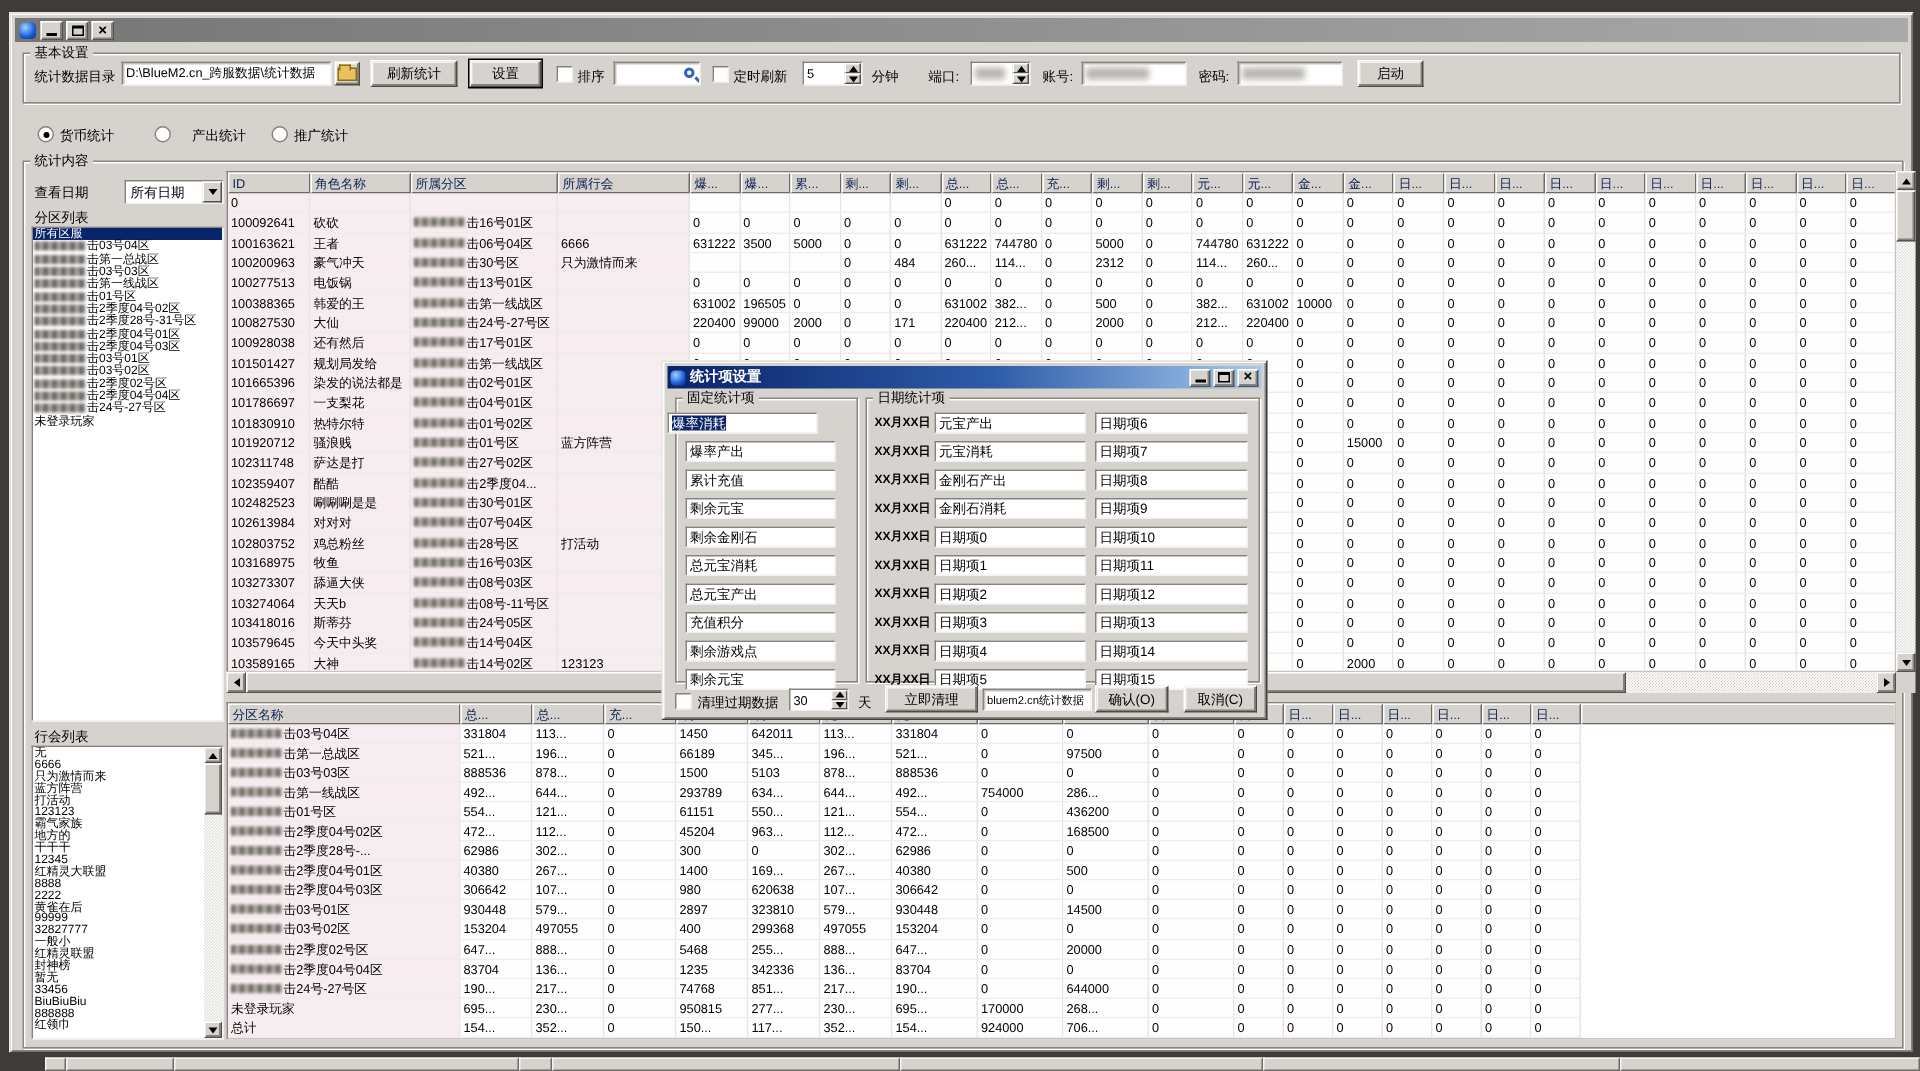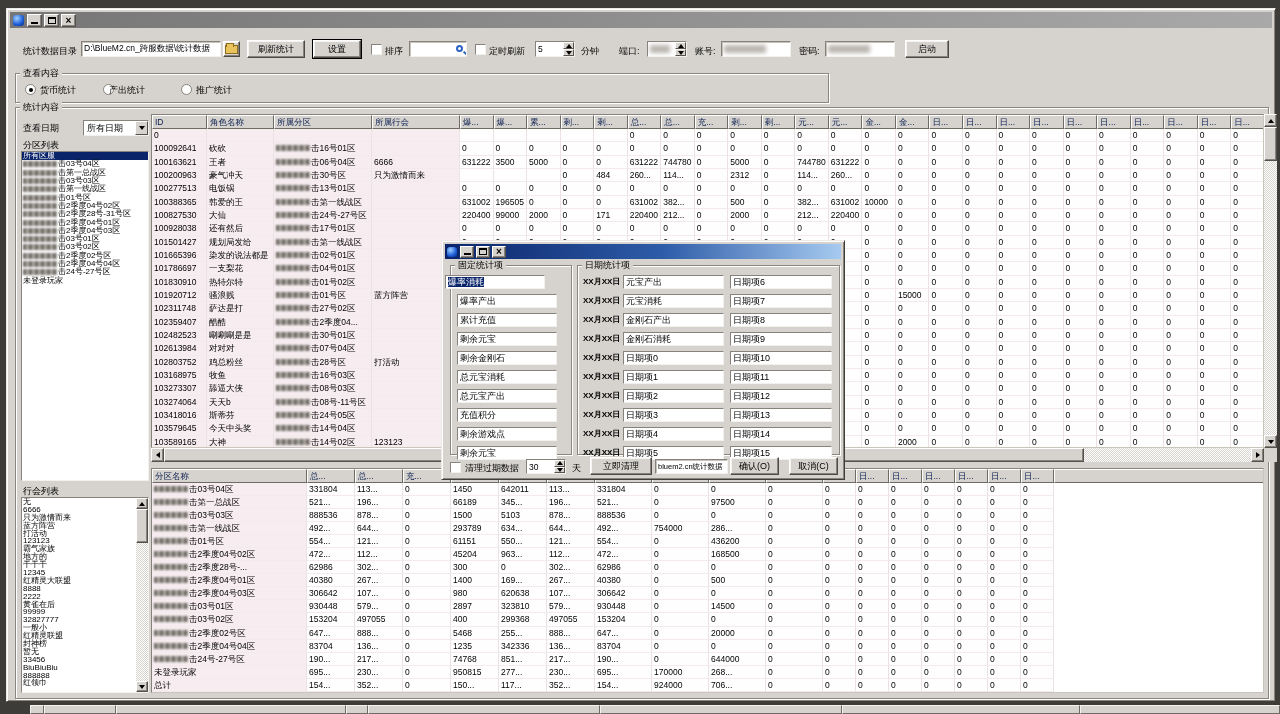--- a/index.html
+++ b/index.html
@@ -92,20 +92,23 @@
         </span>
       <span class="wbtn">
           <span class="g-max"></span>
         </span>
       <span class="wbtn">
           <span class="g-close">×</span>
         </span>
     </span>
   </div>
 
+  <div class="gb" style="left:8px;top:26px;width:1252px;height:34px">
+    <span class="gb-lbl" style="left:4px;top:-6px">基本设置</span>
+  </div>
   <span class="lab" style="left:16px;top:37px">统计数据目录</span>
   <div class="edit" style="left:74px;top:32px;width:140px">
       <span>D:\BlueM2.cn_跨服数据\统计数据</span>
     </div>
   <div class="btn" style="left:216px;top:32px;width:17px;height:16px">
       <span class="folder"></span>
     </div>
 
   <div class="btn" style="left:240px;top:31px;width:58px">刷新统计</div>
   <div class="btn default" style="left:306px;top:31px;width:48px">设置</div>
@@ -143,27 +146,24 @@
   <span class="lab" style="left:688px;top:37px">账号:</span>
   <div class="edit" style="left:714px;top:32px;width:70px">
       <span class="blurval"></span>
     </div>
   <span class="lab" style="left:792px;top:37px">密码:</span>
   <div class="edit" style="left:818px;top:32px;width:70px">
       <span class="blurval"></span>
     </div>
   <div class="btn" style="left:898px;top:31px;width:44px">启动</div>
 
-  <div class="gb" style="left:8px;top:64px;width:814px;height:30px">
-    <span class="gb-lbl" style="left:4px;top:-6px">查看内容</span>
-  </div>
   <span class="radio on" style="left:18px;top:75px"></span>
   <span class="lab" style="left:33px;top:76px">货币统计</span>
   <span class="radio" style="left:96px;top:75px"></span>
-  <span class="lab" style="left:102px;top:76px">产出统计</span>
+  <span class="lab" style="left:121px;top:76px">产出统计</span>
   <span class="radio" style="left:174px;top:75px"></span>
   <span class="lab" style="left:189px;top:76px">推广统计</span>
 
   <div class="gb" style="left:8px;top:98px;width:1254px;height:592px">
     <span class="gb-lbl" style="left:4px;top:-6px">统计内容</span>
   </div>
   <span class="lab" style="left:16px;top:114px">查看日期</span>
   <div class="combo" style="left:76px;top:111px;width:66px">
     <span>所有日期</span>
     <span class="drop">
@@ -1523,20 +1523,21 @@
           <div class="cell num" style="width: 33px;">0</div>
           <div class="cell fill" style="width: 211px;"></div>
         </div>
       </div>
   </div>
 </div>
 
 <div class="dlg">
   <div class="tb2">
     <span class="appicon" style="width:10px;height:10px"></span>
+    <span class="ttl">统计项设置</span>
     <span class="winbtns">
       <span class="wbtn" style="width:14px;height:12px">
           <span class="g-min"></span>
         </span>
       <span class="wbtn" style="width:14px;height:12px">
           <span class="g-max"></span>
         </span>
       <span class="wbtn" style="width:14px;height:12px">
           <span class="g-close">×</span>
         </span>

